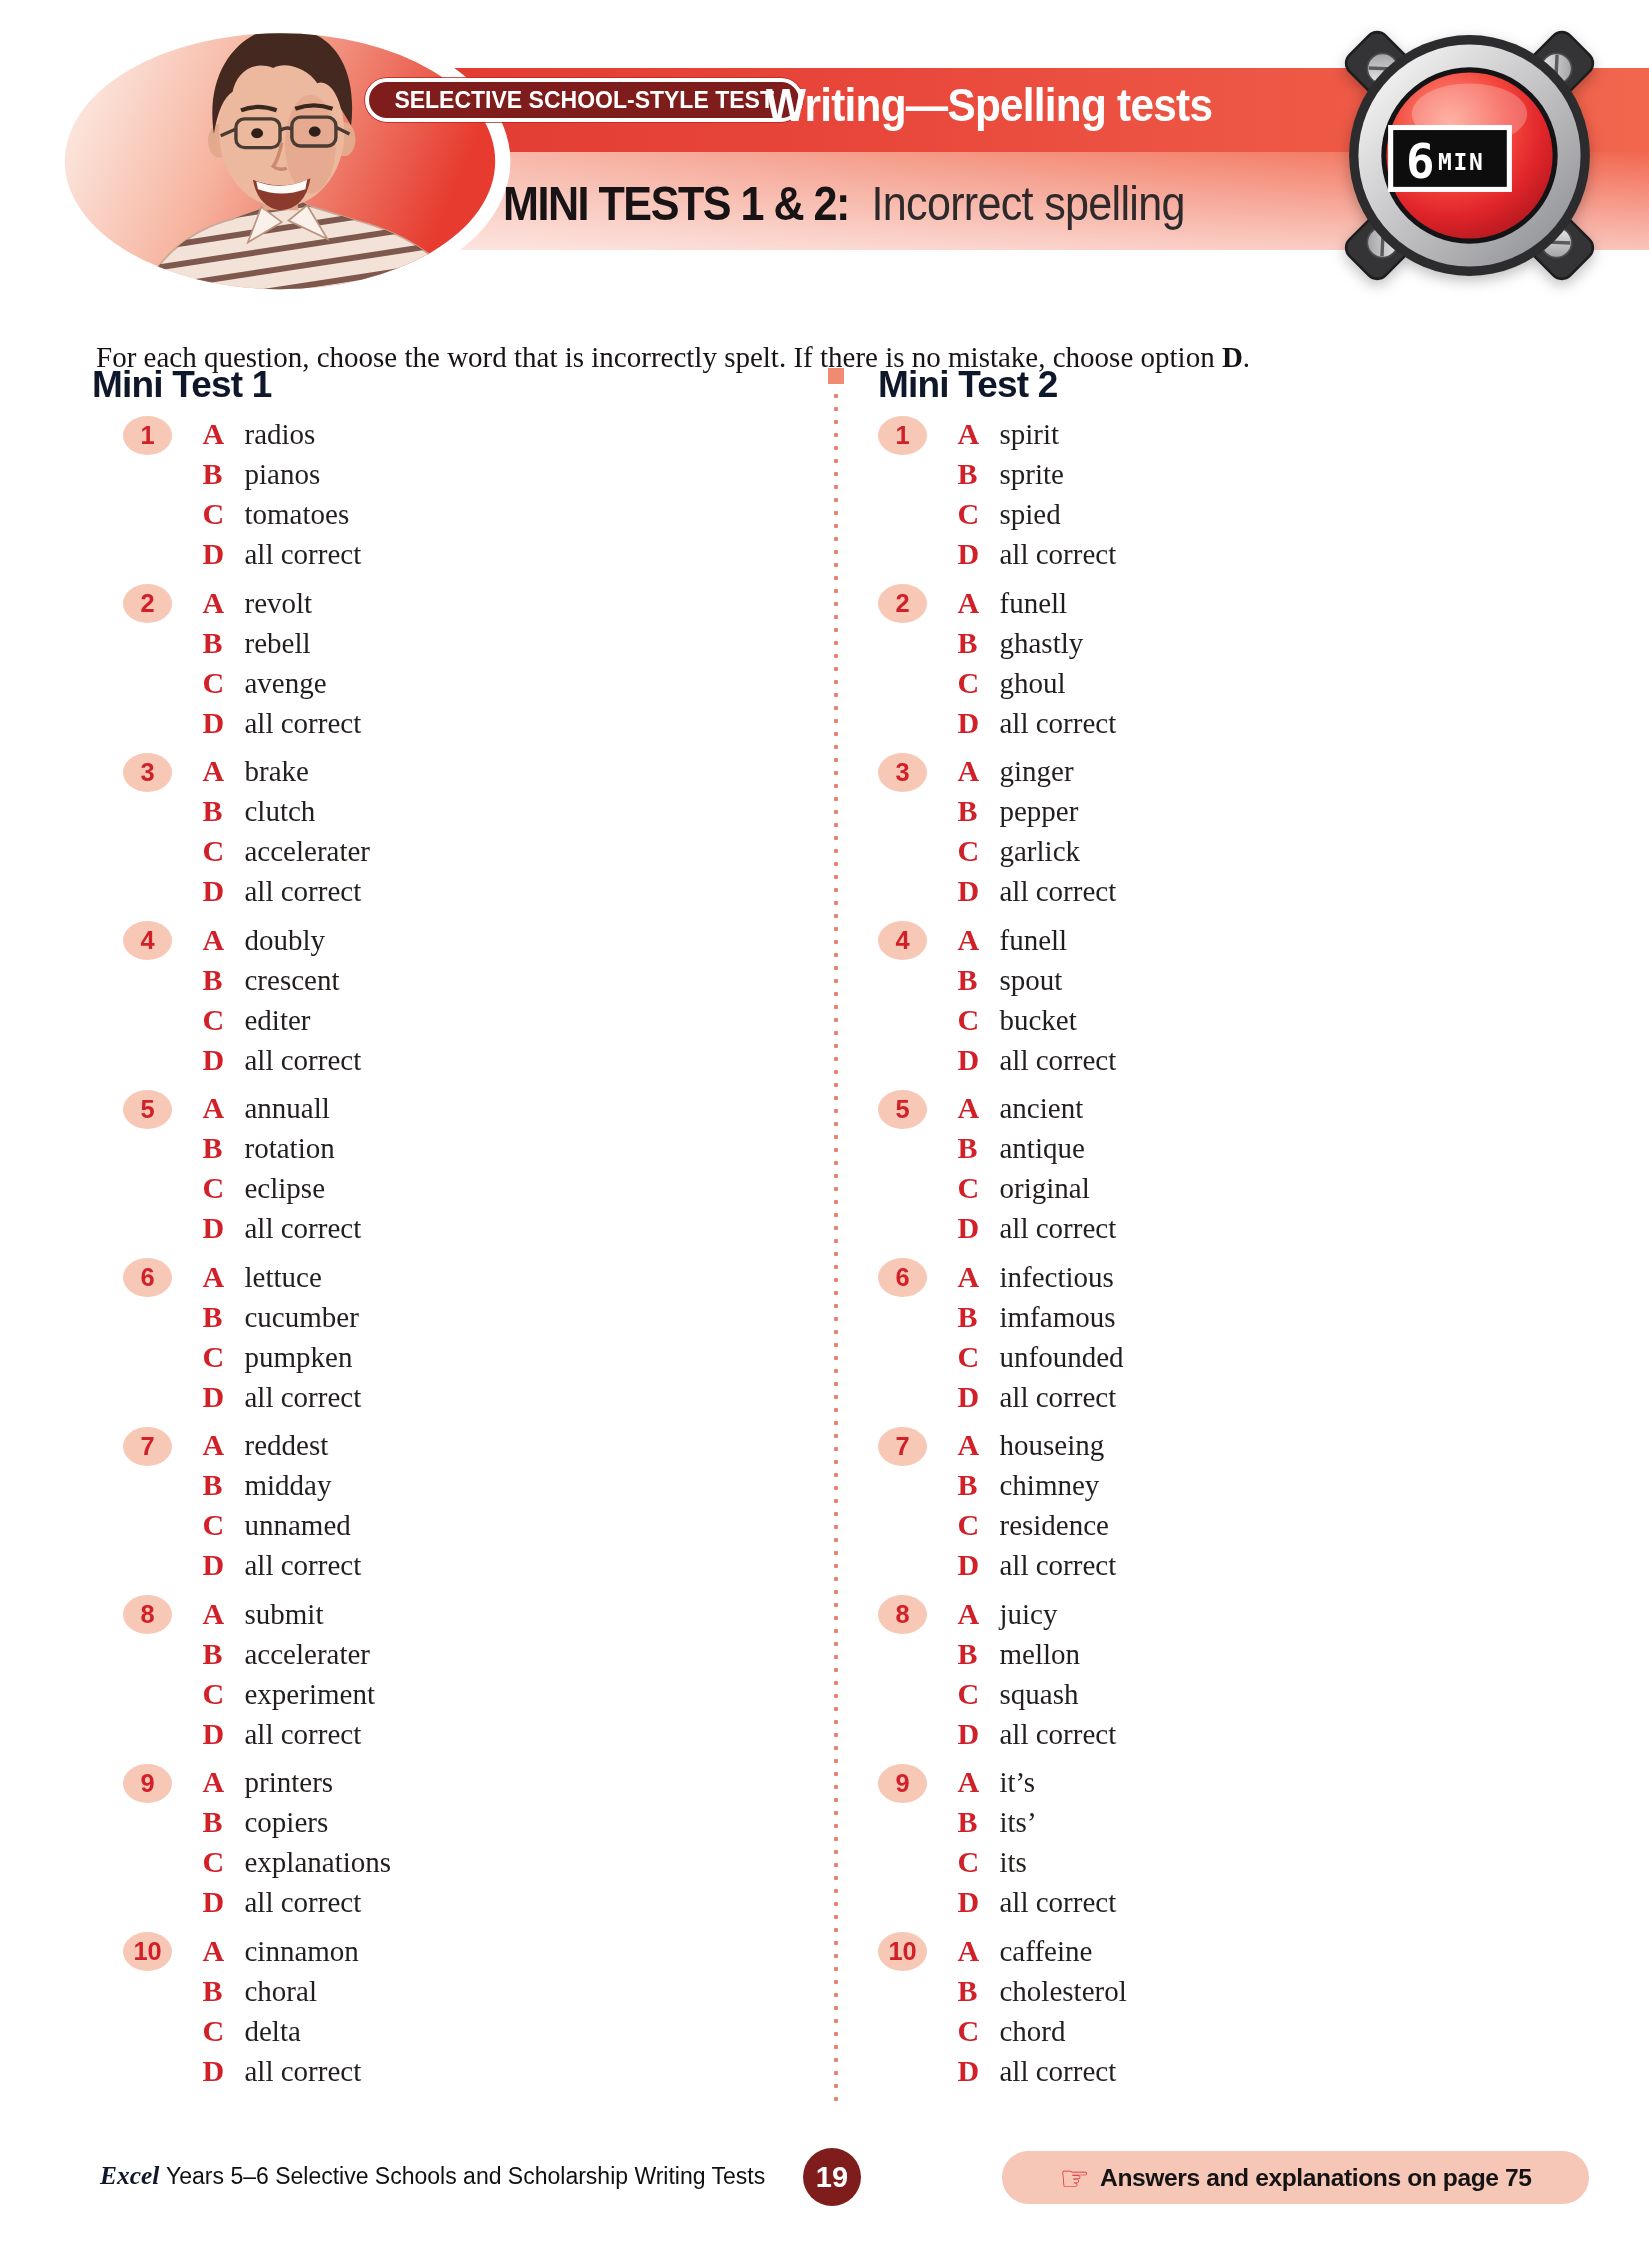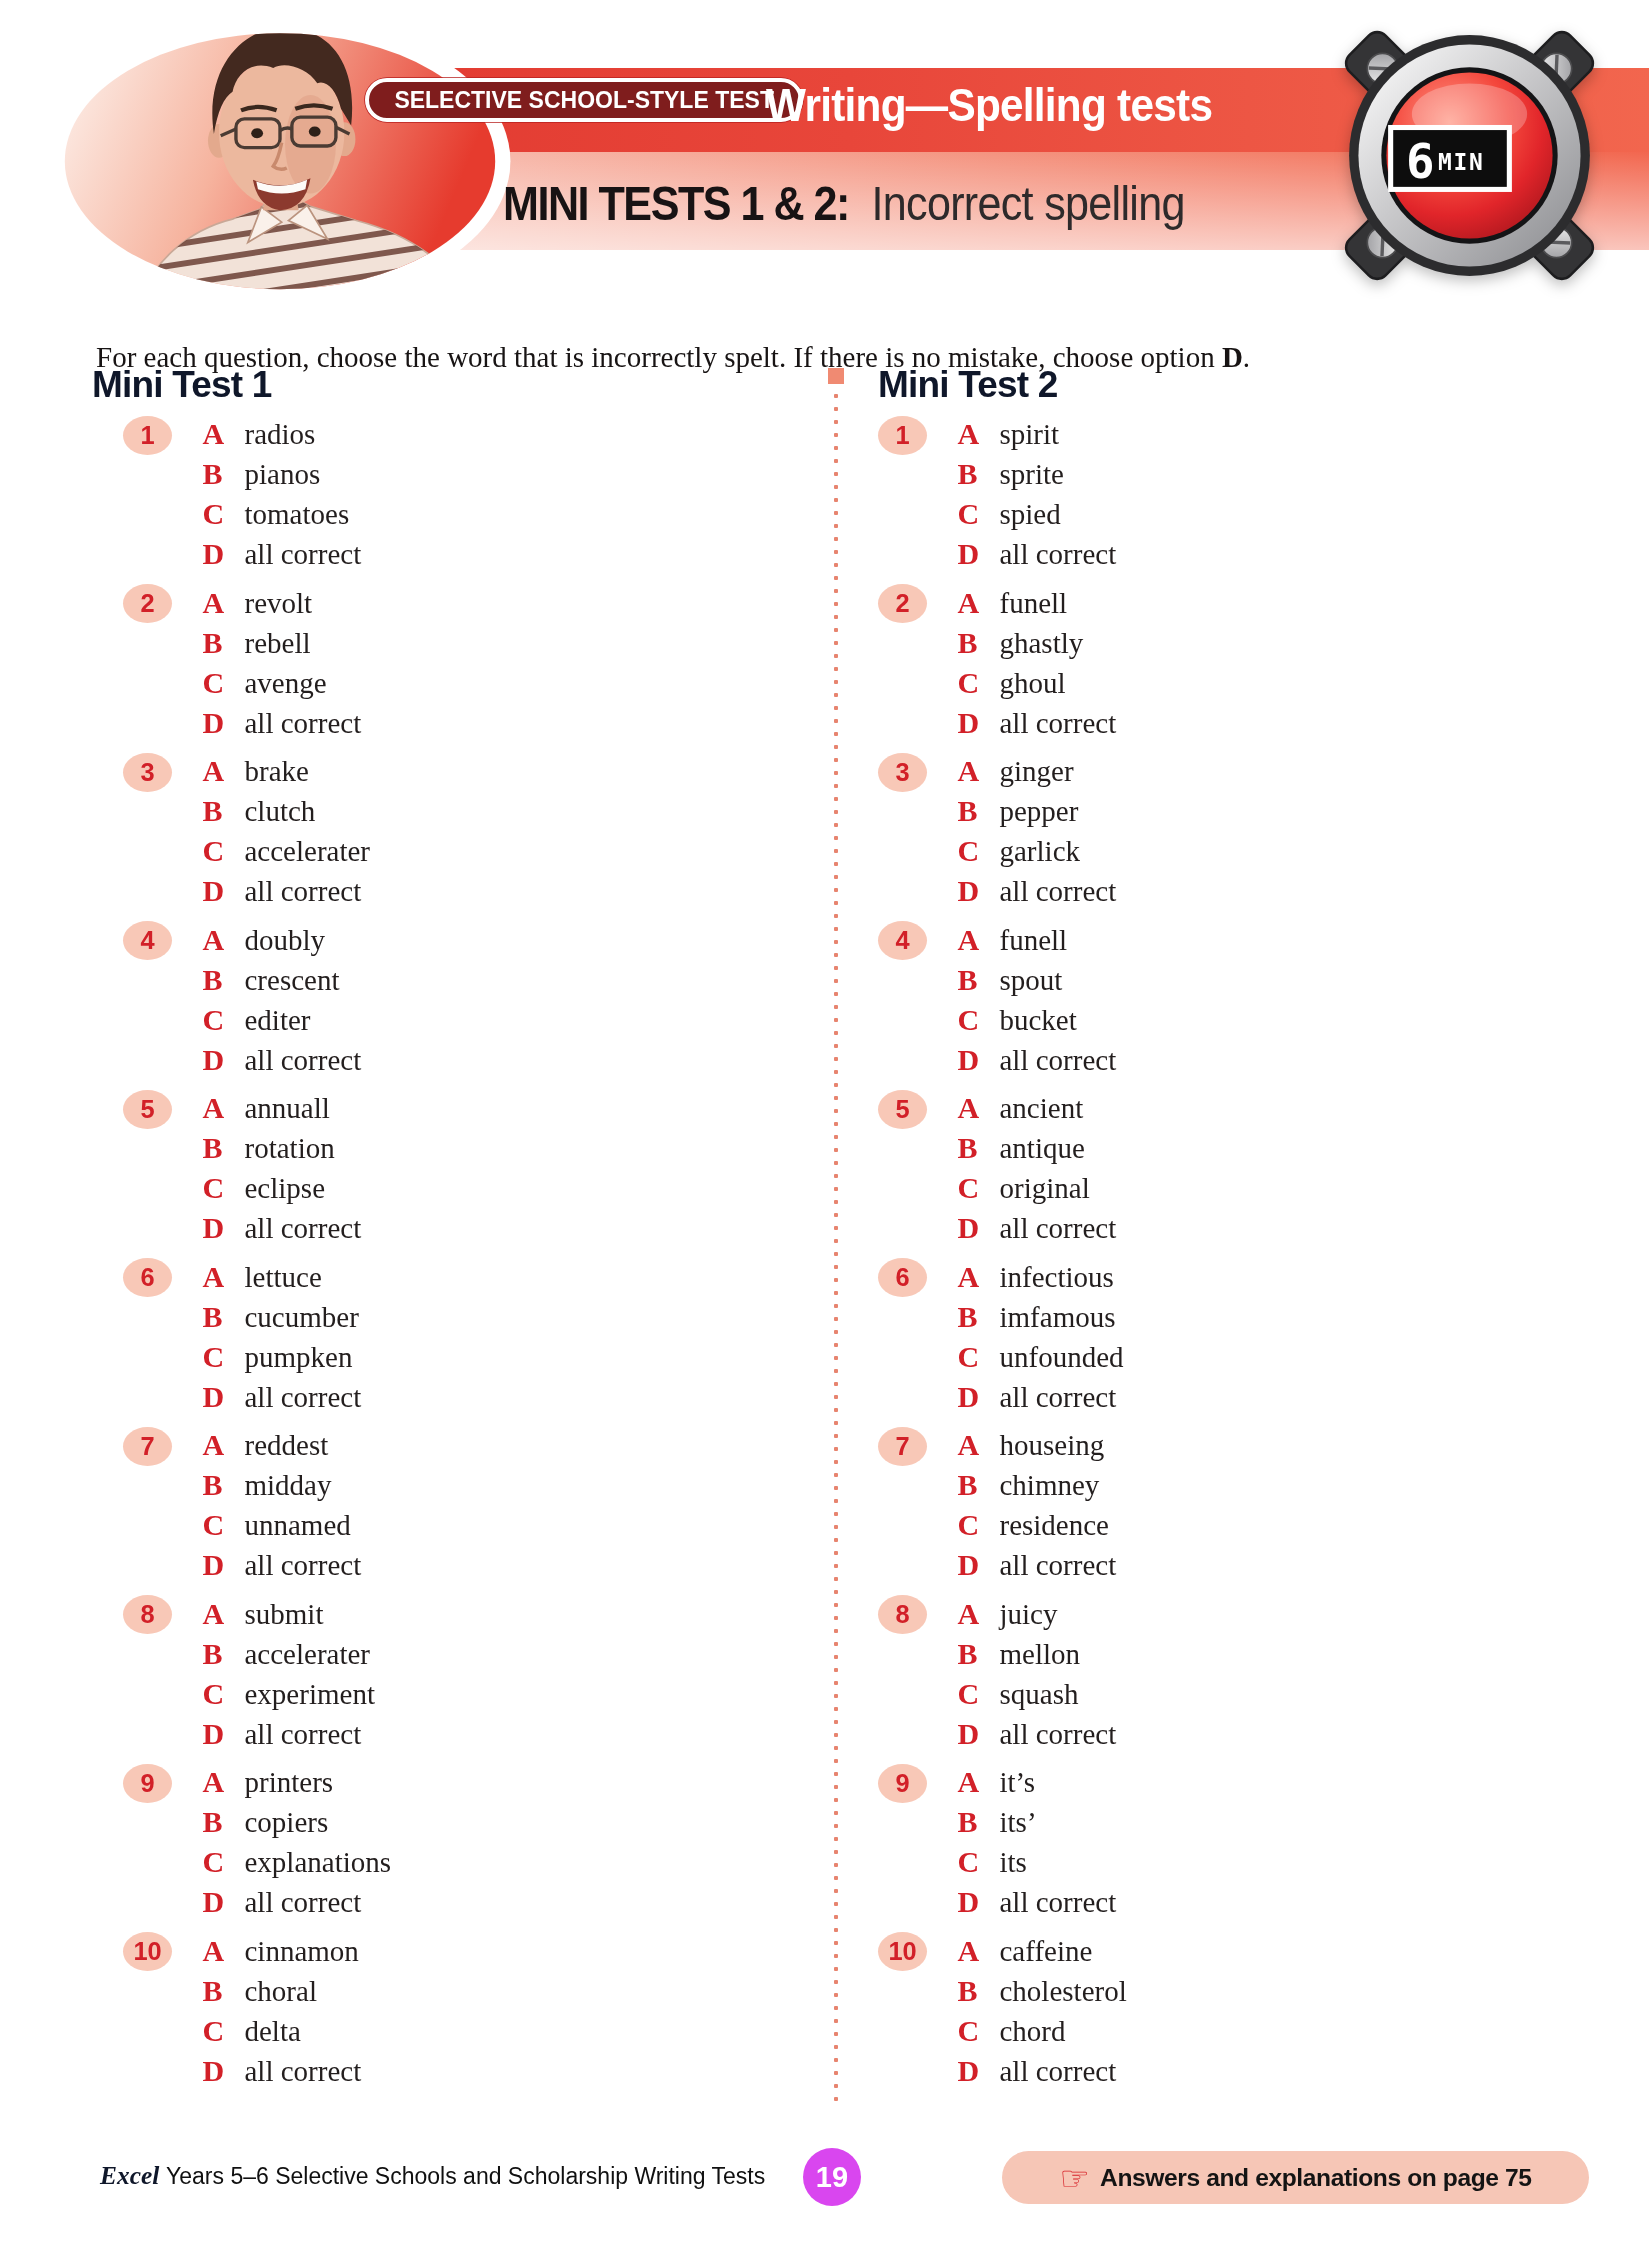--- a/index.html
+++ b/index.html
@@ -49,21 +49,21 @@
   .col1 .question{padding-left:31px;}
   .q-bubble{width:49px;height:39px;border-radius:50%;background:#f8c8b7;color:#d22028;font-weight:bold;
             font-size:25.4px;display:flex;align-items:center;justify-content:center;margin:1.7px 30.5px 0 0;flex:none;}
   .opt-row{display:flex;line-height:40px;}
   .opt-letter{width:42px;font-family:"Liberation Serif",serif;font-weight:bold;font-size:30px;color:#d22028;}
   .opt-word{font-family:"Liberation Serif",serif;font-size:29px;color:#231e1e;white-space:nowrap;}
 
   
   .footer-left{position:absolute;left:100px;top:2161px;font-size:23px;color:#101010;white-space:nowrap;}
   .brand{color:#0f172a;font-weight:bold;font-style:italic;font-family:"Liberation Serif",serif;font-size:25.4px;margin-right:6.8px;}
-  .page-circle{position:absolute;left:803px;top:2148px;width:58px;height:58px;border-radius:50%;background:#d946ef;
+  .page-circle{position:absolute;left:803px;top:2148px;width:58px;height:58px;border-radius:50%;background:#7f1d1d;
                color:#ffffff;font-size:29px;font-weight:bold;display:flex;align-items:center;justify-content:center;}
   .answers-pill{position:absolute;left:1002px;top:2151px;width:587px;height:53px;border-radius:27px;background:#f6c6b6;
                 display:flex;align-items:center;justify-content:center;gap:10.2px;}
   .hand{color:#d62128;font-size:34px;line-height:1;}
   .answers-text{font-weight:bold;font-size:24.6px;color:#141414;letter-spacing:-0.4px;}
 
   .digital{font-family:"DejaVu Sans Mono",monospace;font-weight:bold;fill:#ffffff;}
 </style>
 </head>
 <body>

